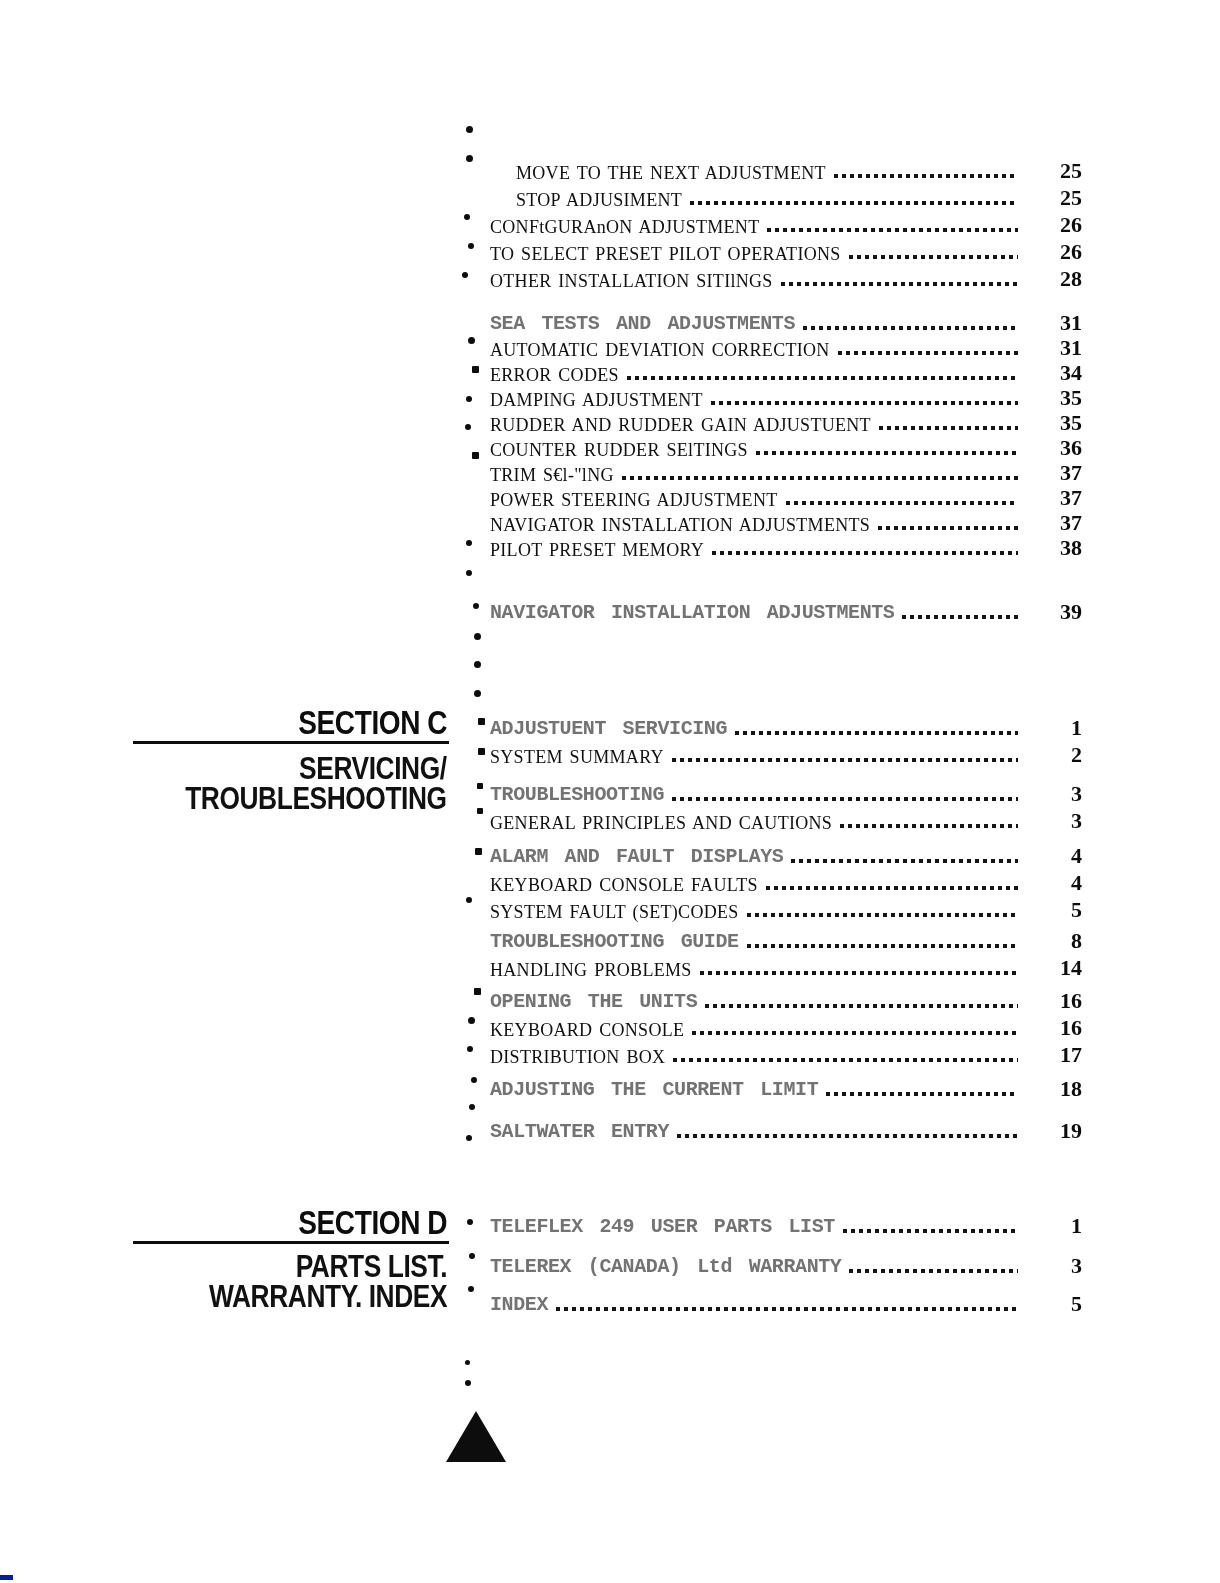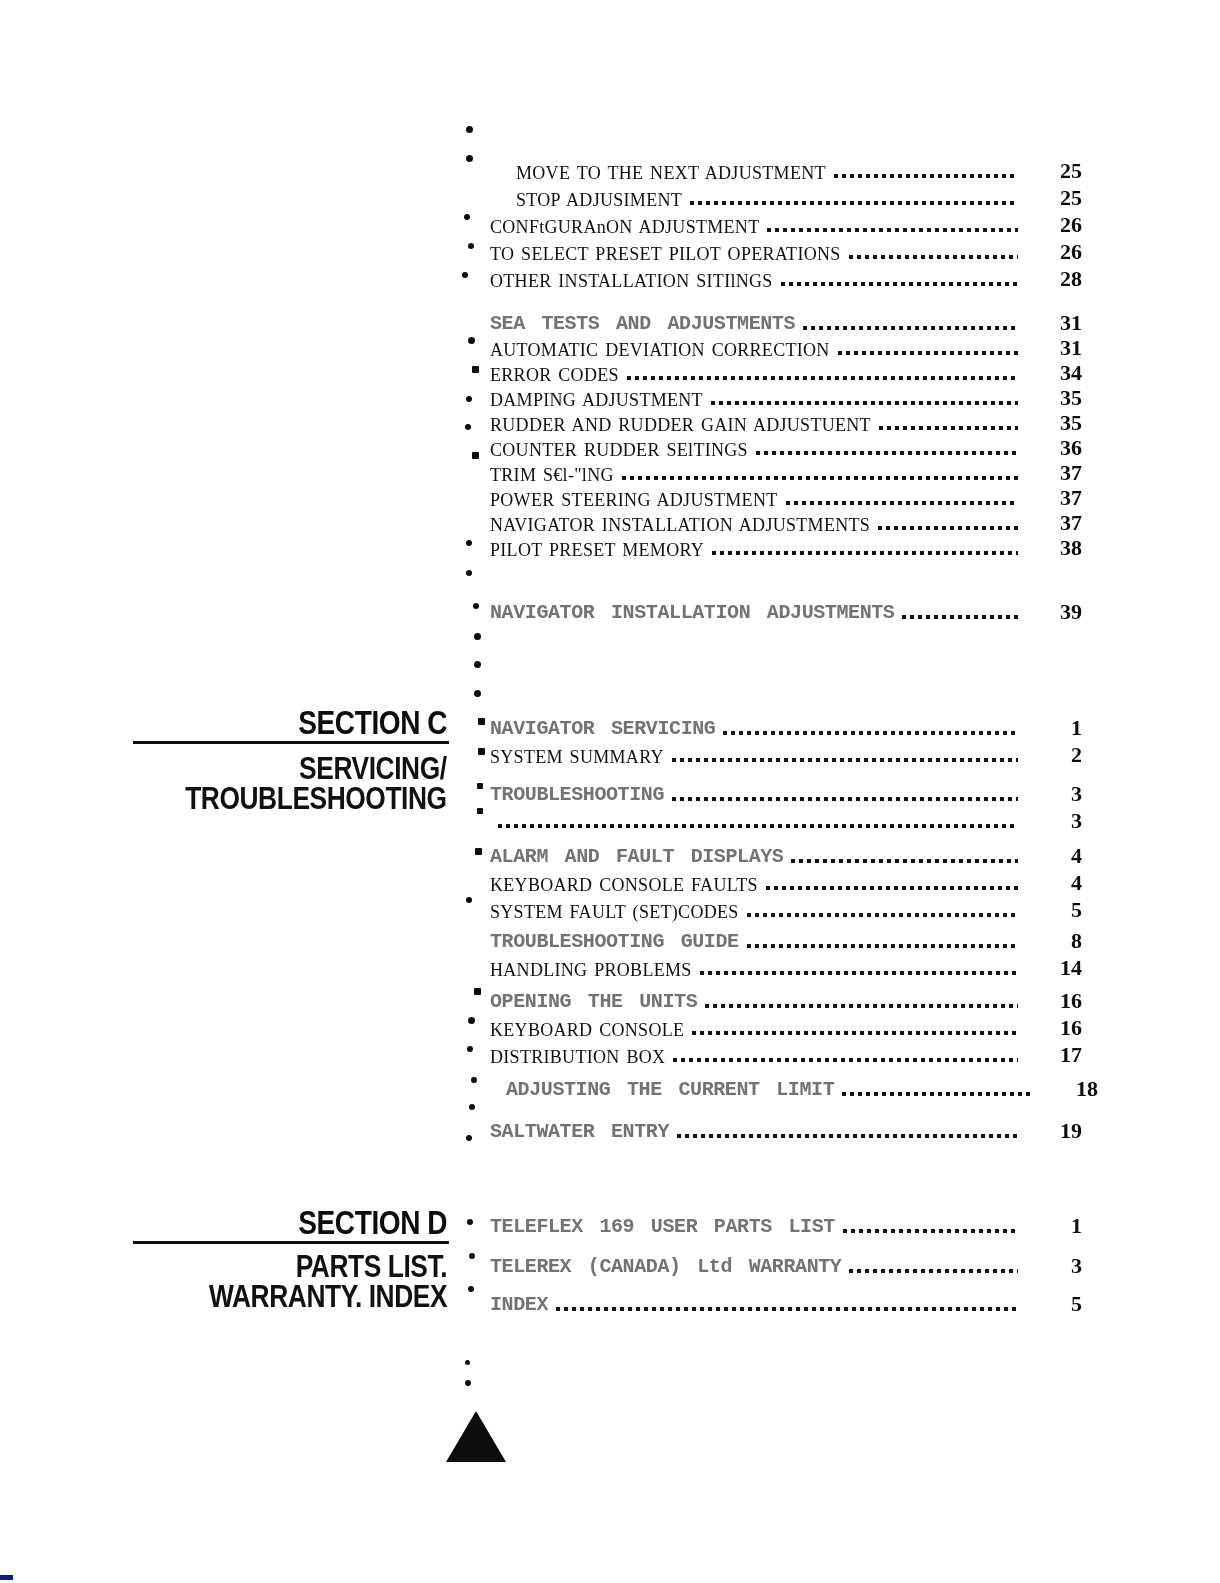--- a/index.html
+++ b/index.html
@@ -231,37 +231,38 @@
       </div>
       <div class="toc-group" style="top: 596px; --rh: 27px;">
         <div class="toc-row bold">
           <span class="toc-title">NAVIGATOR INSTALLATION ADJUSTMENTS</span>
           <span class="leader"></span>
           <span class="pagenum">39</span>
         </div>
       </div>
       <div class="toc-group" style="top: 712px; --rh: 27px;">
         <div class="toc-row bold">
-          <span class="toc-title">NAVIGATOR SERVICING</span>
+          <span class="toc-title">ADJUSTUENT SERVICING</span>
           <span class="leader"></span>
           <span class="pagenum">1</span>
         </div>
         <div class="toc-row serif">
           <span class="toc-title">SYSTEM SUMMARY</span>
           <span class="leader"></span>
           <span class="pagenum">2</span>
         </div>
       </div>
       <div class="toc-group" style="top: 778px; --rh: 27px;">
         <div class="toc-row bold">
           <span class="toc-title">TROUBLESHOOTING</span>
           <span class="leader"></span>
           <span class="pagenum">3</span>
         </div>
         <div class="toc-row serif">
+          <span class="toc-title">GENERAL PRINCIPLES AND CAUTIONS</span>
           <span class="leader"></span>
           <span class="pagenum">3</span>
         </div>
       </div>
       <div class="toc-group" style="top: 840px; --rh: 27px;">
         <div class="toc-row bold">
           <span class="toc-title">ALARM AND FAULT DISPLAYS</span>
           <span class="leader"></span>
           <span class="pagenum">4</span>
         </div>
@@ -298,37 +299,37 @@
           <span class="toc-title">KEYBOARD CONSOLE</span>
           <span class="leader"></span>
           <span class="pagenum">16</span>
         </div>
         <div class="toc-row serif">
           <span class="toc-title">DISTRIBUTION BOX</span>
           <span class="leader"></span>
           <span class="pagenum">17</span>
         </div>
       </div>
-      <div class="toc-group" style="top: 1073px; margin-left: 16px; --rh: 27px;">
+      <div class="toc-group" style="top: 1073px; --rh: 27px;">
         <div class="toc-row bold">
           <span class="toc-title">ADJUSTING THE CURRENT LIMIT</span>
           <span class="leader"></span>
           <span class="pagenum">18</span>
         </div>
       </div>
       <div class="toc-group" style="top: 1115px; --rh: 27px;">
         <div class="toc-row bold">
           <span class="toc-title">SALTWATER ENTRY</span>
           <span class="leader"></span>
           <span class="pagenum">19</span>
         </div>
       </div>
       <div class="toc-group" style="top: 1210px; --rh: 27px;">
         <div class="toc-row bold">
-          <span class="toc-title">TELEFLEX 169 USER PARTS LIST</span>
+          <span class="toc-title">TELEFLEX 249 USER PARTS LIST</span>
           <span class="leader"></span>
           <span class="pagenum">1</span>
         </div>
       </div>
       <div class="toc-group" style="top: 1250px; --rh: 27px;">
         <div class="toc-row bold">
           <span class="toc-title">TELEREX (CANADA) Ltd WARRANTY</span>
           <span class="leader"></span>
           <span class="pagenum">3</span>
         </div>

